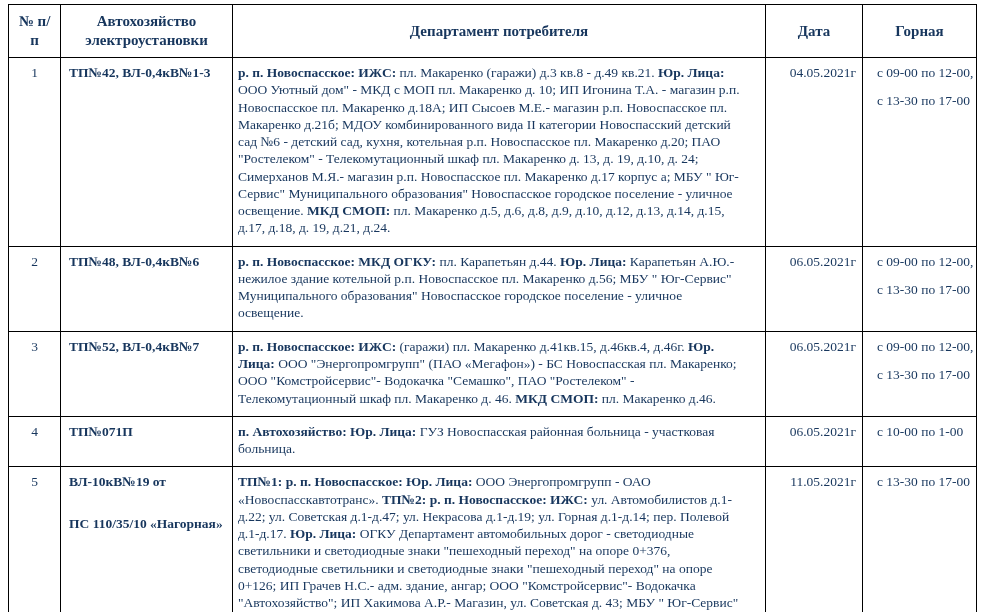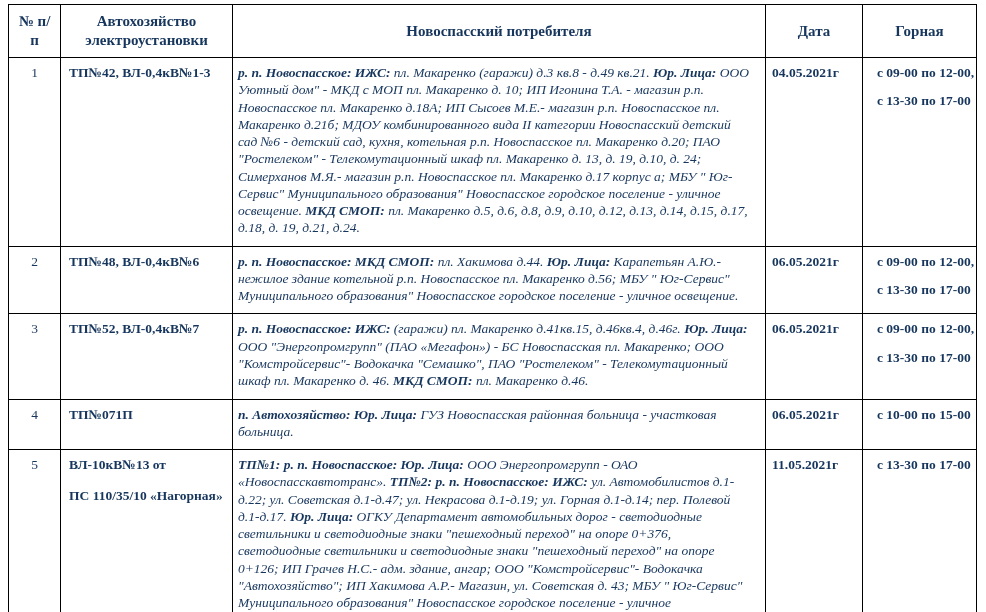--- a/index.html
+++ b/index.html
@@ -42,36 +42,35 @@
     padding: 6px 6px 9px 6px;
   }
   td.num-cell {
     text-align: center;
   }
   td.inst-cell {
     font-weight: bold;
     padding-left: 8px;
   }
   .inst-para + .inst-para {
-    margin-top: 14px;
+    margin-top: 24px;
   }
   td.cons-cell {
     padding-left: 5px;
     padding-right: 16px;
-    font-style: italic;
   }
   .seg-b {
     font-weight: bold;
   }
   td.date-cell {
-    text-align: left;
-    font-weight: bold;
+    text-align: right;
+    font-weight: normal;
   }
   td.time-cell {
-    font-weight: bold;
+    font-weight: normal;
     padding-left: 14px;
     padding-right: 2px;
   }
   .time-line + .time-line {
     margin-top: 11px;
   }
 </style>
 </head>
 <body>
 
@@ -81,21 +80,21 @@
       <col style="width:52px">
       <col style="width:172px">
       <col style="width:533px">
       <col style="width:97px">
       <col style="width:114px">
     </colgroup>
     <thead>
       <tr>
         <th>№ п/п</th>
         <th>Автохозяйство электроустановки</th>
-        <th>Новоспасский потребителя</th>
+        <th>Департамент потребителя</th>
         <th>Дата</th>
         <th>Горная</th>
       </tr>
     </thead>
     <tbody>
   <tr>
     <td class="num-cell">1</td>
     <td class="inst-cell">
             <div class="inst-para">ТП№42, ВЛ-0,4кВ№1-3</div>
           </td>
@@ -105,21 +104,21 @@
             <div class="time-line">с 09-00 по 12-00,</div>
             <div class="time-line">с 13-30 по 17-00</div>
           </td>
   </tr>
 
   <tr>
     <td class="num-cell">2</td>
     <td class="inst-cell">
             <div class="inst-para">ТП№48, ВЛ-0,4кВ№6</div>
           </td>
-    <td class="cons-cell"><span class="seg-b">р. п. Новоспасское: МКД СМОП:</span><span class="seg"> пл. Хакимова д.44. </span><span class="seg-b">Юр. Лица:</span><span class="seg"> Карапетьян А.Ю.-  нежилое здание котельной р.п. Новоспасское пл. Макаренко д.56; МБУ " Юг-Сервис" Муниципального образования" Новоспасское городское поселение - уличное освещение.</span></td>
+    <td class="cons-cell"><span class="seg-b">р. п. Новоспасское: МКД ОГКУ:</span><span class="seg"> пл. Карапетьян д.44. </span><span class="seg-b">Юр. Лица:</span><span class="seg"> Карапетьян А.Ю.-  нежилое здание котельной р.п. Новоспасское пл. Макаренко д.56; МБУ " Юг-Сервис" Муниципального образования" Новоспасское городское поселение - уличное освещение.</span></td>
     <td class="date-cell">06.05.2021г</td>
     <td class="time-cell">
             <div class="time-line">с 09-00 по 12-00,</div>
             <div class="time-line">с 13-30 по 17-00</div>
           </td>
   </tr>
 
   <tr>
     <td class="num-cell">3</td>
     <td class="inst-cell">
@@ -134,28 +133,28 @@
   </tr>
 
   <tr>
     <td class="num-cell">4</td>
     <td class="inst-cell">
             <div class="inst-para">ТП№071П</div>
           </td>
     <td class="cons-cell"><span class="seg-b">п. Автохозяйство: Юр. Лица:</span><span class="seg"> ГУЗ Новоспасская районная больница - участковая больница.</span></td>
     <td class="date-cell">06.05.2021г</td>
     <td class="time-cell">
-            <div class="time-line">с 10-00 по 15-00</div>
+            <div class="time-line">с 10-00 по 1-00</div>
           </td>
   </tr>
 
   <tr>
     <td class="num-cell">5</td>
     <td class="inst-cell">
-            <div class="inst-para">ВЛ-10кВ№13 от</div>
+            <div class="inst-para">ВЛ-10кВ№19 от</div>
             <div class="inst-para">ПС 110/35/10 «Нагорная»</div>
           </td>
     <td class="cons-cell"><span class="seg-b">ТП№1:  р. п. Новоспасское:  Юр. Лица:</span><span class="seg"> ООО Энергопромгрупп - ОАО «Новоспасскавтотранс». </span><span class="seg-b">ТП№2:  р. п. Новоспасское: ИЖС:</span><span class="seg"> ул. Автомобилистов д.1-д.22; ул. Советская д.1-д.47; ул. Некрасова д.1-д.19; ул. Горная д.1-д.14; пер. Полевой д.1-д.17. </span><span class="seg-b">Юр. Лица:</span><span class="seg"> ОГКУ Департамент автомобильных дорог - светодиодные светильники и светодиодные знаки "пешеходный переход" на опоре 0+376, светодиодные светильники и светодиодные знаки "пешеходный переход" на опоре 0+126; ИП Грачев Н.С.- адм. здание, ангар;  ООО "Комстройсервис"- Водокачка "Автохозяйство"; ИП Хакимова А.Р.-  Магазин, ул. Советская д. 43; МБУ " Юг-Сервис" Муниципального образования" Новоспасское городское поселение - уличное освещение.</span><span class="seg-b">ТП№3: р. п. Новоспасское: ИЖС:</span><span class="seg"> ул. Горшенина д.1-41Г; ул. Южная д.1-д.17А; Булыгина д.1-47А; </span></td>
     <td class="date-cell">11.05.2021г</td>
     <td class="time-cell">
             <div class="time-line">с 13-30 по 17-00</div>
           </td>
   </tr>
 </tbody>
   </table>

